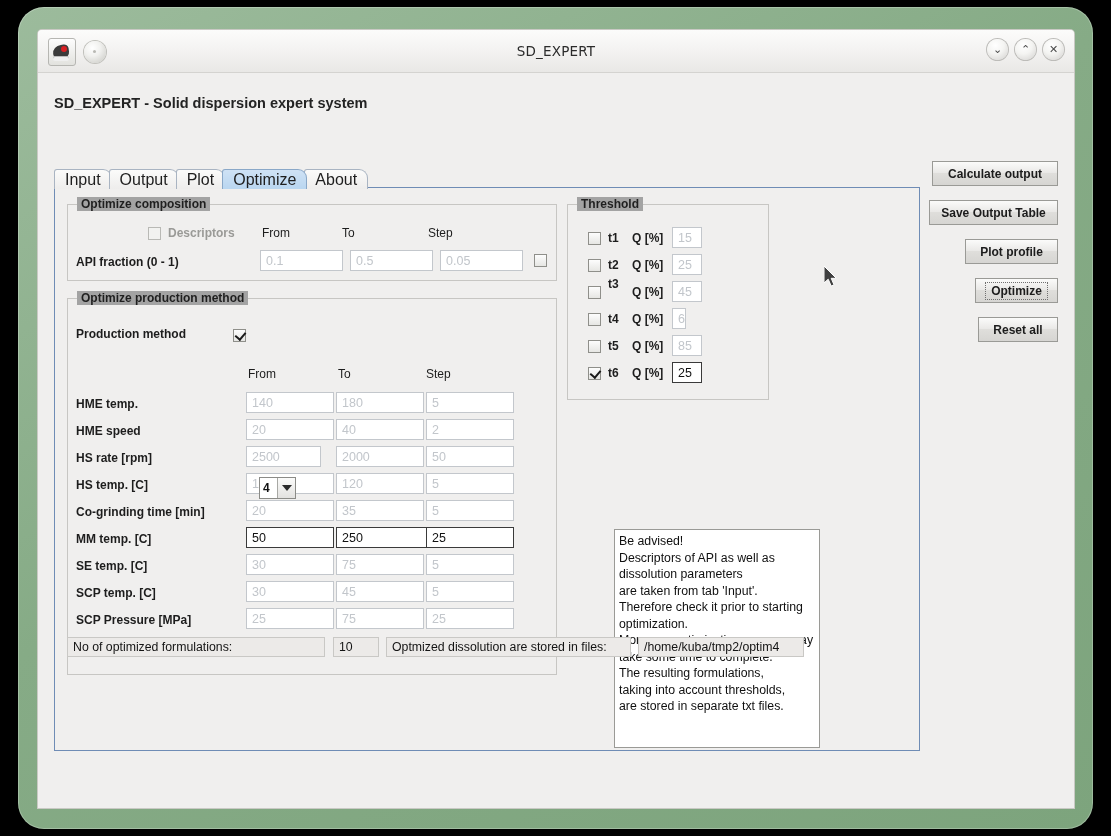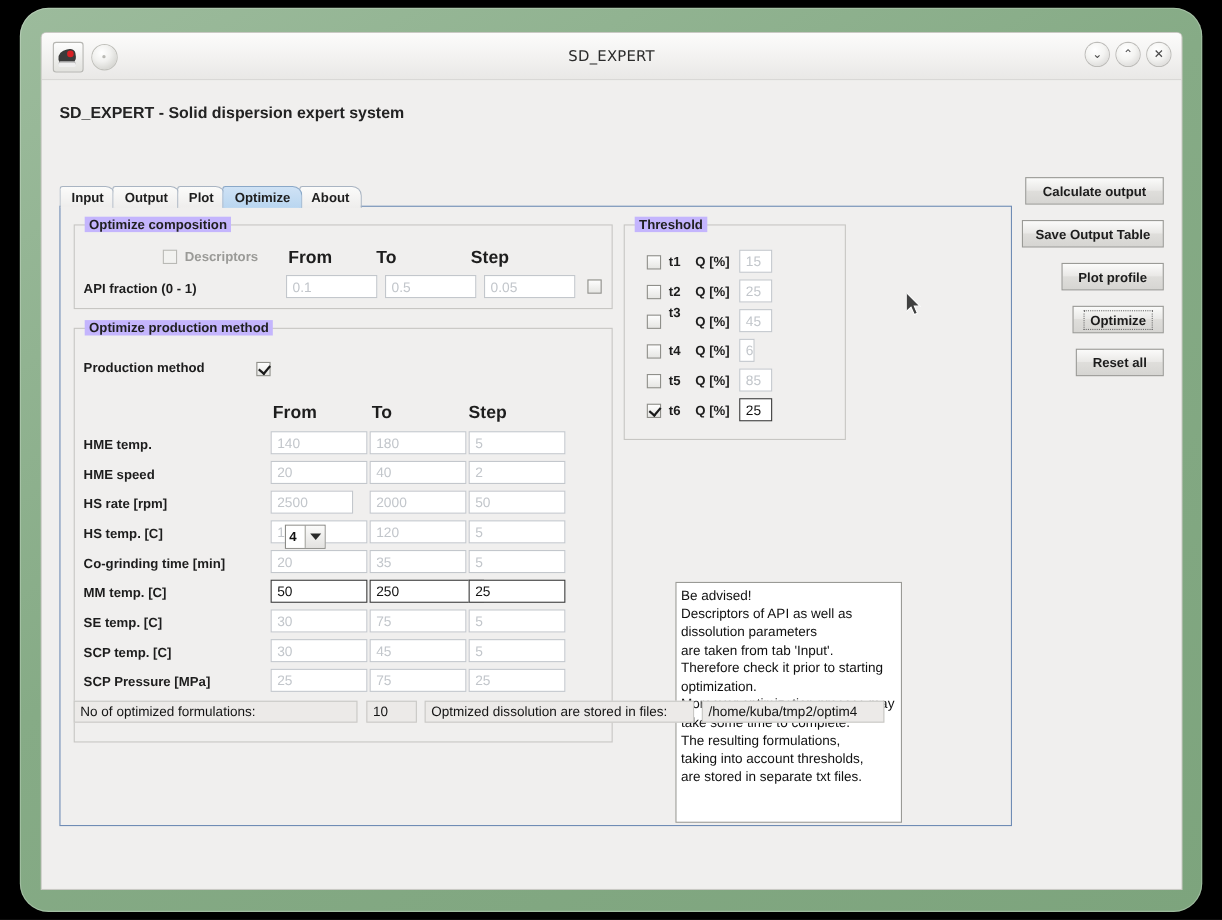--- a/index.html
+++ b/index.html
@@ -107,22 +107,22 @@
     font-size: 14.5px; font-weight: bold; color:#232323;
     font-family: "Liberation Sans", sans-serif;
   }
 
   
   #tabs { position:absolute; left:16px; top:96px; display:flex; align-items:flex-end; z-index:4;}
   .tab {
     position: relative;
     height: 19px;
     padding: 0 10px 0 10px;
-    font-size: 12px;
-    font-weight: bold;
+    font-size: 16px;
+    font-weight: normal;
     font-family: "Liberation Sans", sans-serif;
     color:#1e1e1e;
     display:flex;align-items:center;
     background: linear-gradient(to bottom,#fbfbfa,#eeedec);
     border: 1px solid #a9b4c2;
     border-bottom: none;
     border-radius: 3px 9px 0 0;
     margin-right: -3px;
   }
   .tab.active {
@@ -137,33 +137,33 @@
     width: 864px; height: 562px;
     background:#f0efee;
     border: 1px solid #6f8cb5;
     z-index:2;
   }
 
   
   .groupbox { position:absolute; border:1px solid #c7c6c3; }
   .groupbox > .gb-title {
     position:absolute; top:-8px; left:9px;
-    background:#c4b5fd; padding: 0 4px;
+    background:#a3a3a3; padding: 0 4px;
     font-size: 12px; font-weight:bold; color:#1f1f1f;
     font-family:"Liberation Sans", sans-serif;
   }
 
   .row-label {
     position:absolute;
     font-size: 12px; font-weight:bold; color:#1d1d1d;
     font-family:"Liberation Sans", sans-serif;
     white-space:nowrap;
   }
   .col-header {
-    position:absolute; font-size:16px; font-weight:bold; color:#1d1d1d;
+    position:absolute; font-size:12px; font-weight:normal; color:#1d1d1d;
     font-family:"Liberation Sans", sans-serif;
   }
 
   .tf {
     position:absolute;
     height: 21px;
     background:#ffffff;
     border:1px solid #c3c7cc;
     box-sizing:border-box;
     font-size:12.5px;

